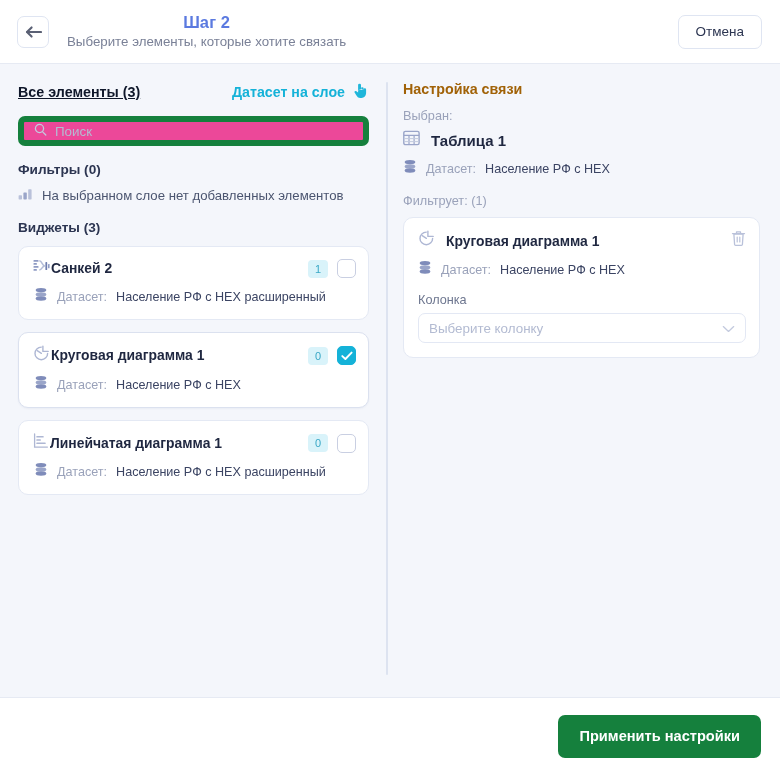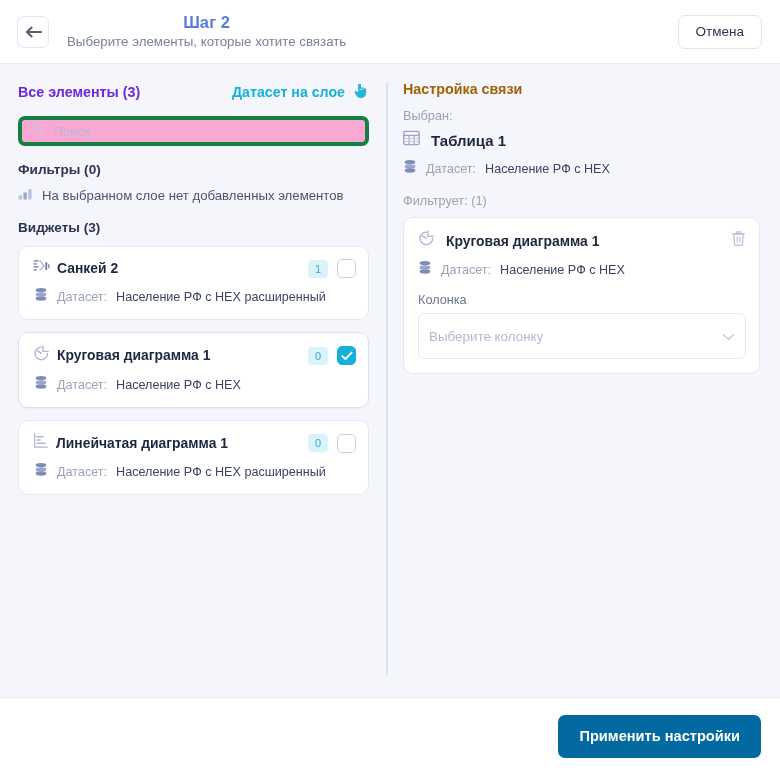--- a/index.html
+++ b/index.html
@@ -41,50 +41,50 @@
   .body { flex: 1 1 auto; display: flex; position: relative; min-height: 0; }
   .divider {
     position: absolute; left: 386px; top: 18px; bottom: 22px; width: 2px;
     background: #dde3f0; border-radius: 2px;
   }
   .left-pane { width: 386px; flex: 0 0 386px; padding: 17px 17px 0 18px; overflow: hidden; }
   .right-pane { flex: 1 1 auto; padding: 17px 20px 0 17px; overflow: hidden; }
 
   
   .left-head { display: flex; align-items: center; height: 22px; }
-  .sec-title { font-size: 14.3px; font-weight: 700; color: #6d28d9; }
+  .sec-title { font-size: 14.3px; font-weight: 700; color: #0f172a; text-decoration: underline; }
   .pick-link {
     margin-left: auto; display: flex; align-items: center; gap: 7px;
     color: #14b2d8; font-size: 14.2px; font-weight: 700; cursor: pointer;
   }
 
   
   .search-box {
-    margin-top: 13px; height: 30px; background: #f9a8d4;
-    border: 4px solid #15803d; border-radius: 7px;
+    margin-top: 13px; height: 30px; background: #ec4899;
+    border: 6px solid #15803d; border-radius: 7px;
     display: flex; align-items: center; padding: 0 10px; gap: 8px; cursor: text;
   }
   .search-box input {
     border: 0; outline: 0; background: transparent; flex: 1 1 auto;
     font-family: inherit; font-size: 13.4px; color: #2c3551;
   }
   .search-box input::placeholder { color: #b3bbd2; }
 
   .group-label { font-size: 13.6px; font-weight: 700; color: #2c3551; margin-top: 16px; }
   .empty-row { display: flex; align-items: center; gap: 9px; margin-top: 9px; }
   .empty-text { font-size: 13.2px; color: #4b5570; }
 
   
   .cards { margin-top: 11px; display: flex; flex-direction: column; gap: 12px; }
   .card {
     background: #fff; border: 1px solid #e4e9f4; border-radius: 10px;
     padding: 12px 12px 13px 14px; cursor: pointer; position: relative;
   }
   .card.selected { border-color: #dbe1ef; box-shadow: 0 1px 2px rgba(40,60,120,.05); }
-  .card-top { display: flex; align-items: center; gap: 7px; }
+  .card-top { display: flex; align-items: center; gap: 1px; }
   .card-title { font-size: 13.9px; font-weight: 700; color: #1f2740; line-height: 17px; }
   .card-right { margin-left: auto; display: flex; align-items: center; gap: 9px; }
   .badge {
     min-width: 20px; height: 18px; border-radius: 4px; background: #d9f3fa;
     color: #3aa8c6; font-size: 11px; display: flex; align-items: center; justify-content: center;
     padding: 0 5px;
   }
   .checkbox {
     width: 19px; height: 19px; border-radius: 5px;
     border: 1.4px solid #c9cfe2; background: #fff;
@@ -106,35 +106,35 @@
   .filter-card {
     margin-top: 9px; background: #fff; border: 1px solid #e4e9f4; border-radius: 10px;
     padding: 12px 13px 14px 14px;
   }
   .fc-top { display: flex; align-items: center; gap: 11px; }
   .fc-title { font-size: 13.9px; font-weight: 700; color: #1f2740; }
   .trash { margin-left: auto; cursor: pointer; display: flex; }
   .fc-sub { display: flex; align-items: center; gap: 9px; margin-top: 9px; }
   .col-label { font-size: 12.7px; color: #6d768f; margin-top: 14px; }
   .select-box {
-    margin-top: 6px; height: 46px; background: #fff; border: 1px solid #e3e8f4;
+    margin-top: 6px; height: 30px; background: #fff; border: 1px solid #e3e8f4;
     border-radius: 7px; display: flex; align-items: center; padding: 0 10px; cursor: pointer;
   }
   .select-ph { font-size: 13.4px; color: #b3bbd2; }
   .select-box .chev { margin-left: auto; }
 
   
   .footer {
     flex: 0 0 78px; height: 78px; background: #fff;
     border-top: 1px solid #e6eaf3;
     display: flex; align-items: center; justify-content: flex-end;
     padding: 0 19px;
   }
   .apply-btn {
-    background: #0369a1; color: #fff; border: 0; border-radius: 7px;
+    background: #15803d; color: #fff; border: 0; border-radius: 7px;
     font-family: inherit; font-size: 14.6px; font-weight: 700;
     padding: 13px 21px; cursor: pointer; line-height: 17px;
   }
 </style>
 </head>
 <body>
 
 <div class="app">
 
   <div class="header">

